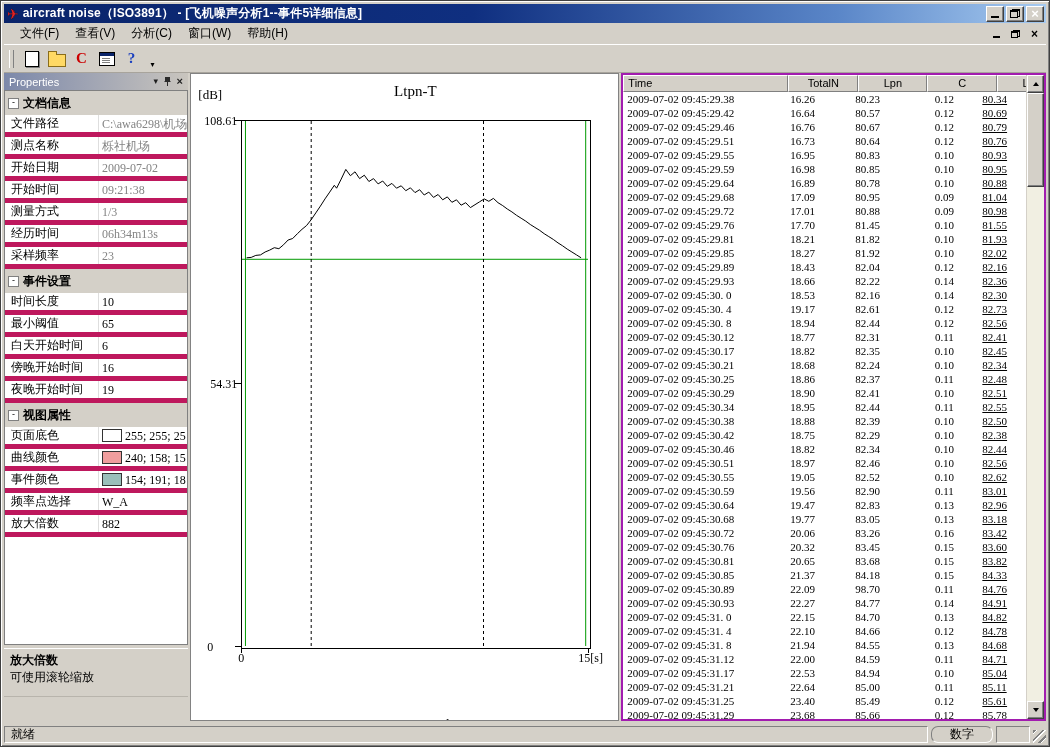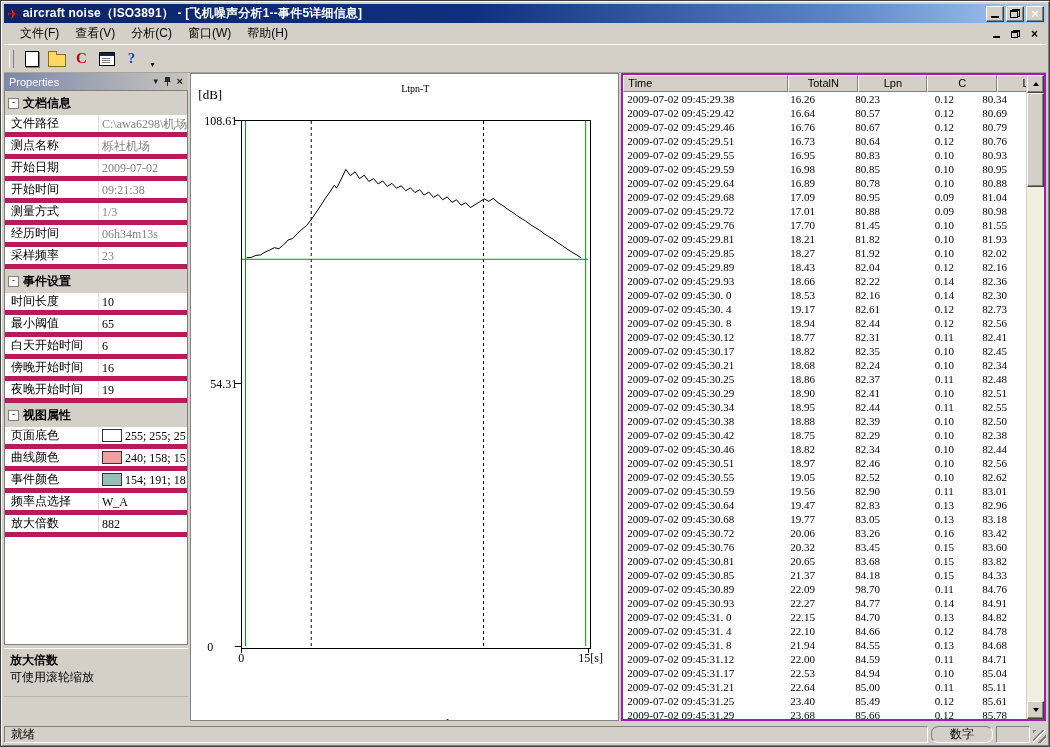--- a/index.html
+++ b/index.html
@@ -69,21 +69,21 @@
   .prop-value.ro{color:#838383;}
   .swatch{flex:0 0 18px;height:11px;border:1px solid #333;}
   .prop-desc{flex:0 0 42px;margin-top:3px;border-top:1px solid #fff;padding:3px 6px 0;
              font-family:"Liberation Serif",serif;font-size:12px;line-height:17px;}
   .prop-desc .dt{font-weight:bold;display:block;}
   .props-filler{flex:0 0 24px;border-top:1px solid #b8b4ac;margin-top:2px;}
   
   .chart-panel{flex:0 0 427px;background:#fff;border:1px solid #828282;position:relative;
                margin-right:2px;font-family:"Liberation Serif",serif;overflow:hidden;}
   .chart-unit{position:absolute;left:7px;top:13px;font-size:13px;}
-  .chart-title{position:absolute;left:50px;top:9px;width:348px;text-align:center;font-size:10px;}
+  .chart-title{position:absolute;left:50px;top:9px;width:348px;text-align:center;font-size:15px;}
   .plot-wrap{position:absolute;left:50px;top:46px;width:348px;height:527px;border:1px solid #000;}
   .plot-wrap svg{position:absolute;left:0;top:0;}
   .ytick{position:absolute;left:0;width:46px;text-align:right;font-size:12px;}
   .yt0{top:40px;} .yt1{top:303px;} .yt2{top:566px;width:40px;left:-18px;}
   .ymark{position:absolute;left:44px;width:6px;height:1px;background:#000;}
   .ym0{top:46px;} .ym1{top:309px;} .ym2{top:572px;}
   .xtick{position:absolute;top:577px;font-size:12px;}
   .xt0{left:47px;} .xt1{left:387px;}
   .xmark{position:absolute;top:574px;width:1px;height:5px;background:#000;}
   .xm0{left:50px;} .xm1{left:397px;}
@@ -97,21 +97,21 @@
       padding:1px 4px 0;white-space:nowrap;overflow:hidden;}
   .th.center{text-align:center;}
   .w-time{flex:0 0 155px;} .w-n{flex:0 0 60px;} .w-lpn{flex:0 0 59px;} .w-c{flex:0 0 60px;} .w-ltpn{flex:0 0 62px;}
   .tbody{flex:1;overflow:hidden;background:#fff;font-size:11px;}
   .trow{display:flex;height:14px;line-height:14px;white-space:nowrap;}
   .tc{overflow:hidden;}
   .tc0{flex:0 0 155px;padding-left:4px;}
   .tc1{flex:0 0 60px;padding-left:8px;}
   .tc2{flex:0 0 59px;padding-left:5px;}
   .tc3{flex:0 0 60px;text-align:center;}
-  .tc4{flex:0 0 62px;padding-left:8px;}
+  .tc4{flex:0 0 62px;padding-left:8px;text-decoration:underline;}
   .vscroll{flex:0 0 17px;display:flex;flex-direction:column;background:#f1efe2;border-left:1px solid #d4d0c8;}
   .sbtn{flex:0 0 16px;background:#d4d0c8;border:1px solid;border-color:#fff #404040 #404040 #fff;
         box-shadow:inset -1px -1px 0 #808080;display:flex;align-items:center;justify-content:center;}
   .tri-up{width:0;height:0;border-left:3px solid transparent;border-right:3px solid transparent;border-bottom:4px solid #000;}
   .tri-down{width:0;height:0;border-left:3px solid transparent;border-right:3px solid transparent;border-top:4px solid #000;}
   .strack{flex:1;position:relative;}
   .sthumb{position:absolute;top:0;left:0;right:0;height:92px;background:#d4d0c8;
           border:1px solid;border-color:#fff #404040 #404040 #fff;box-shadow:inset -1px -1px 0 #808080;}
   
   .statusbar{flex:0 0 19px;display:flex;align-items:flex-end;gap:3px;padding-top:3px;font-size:12px;}

